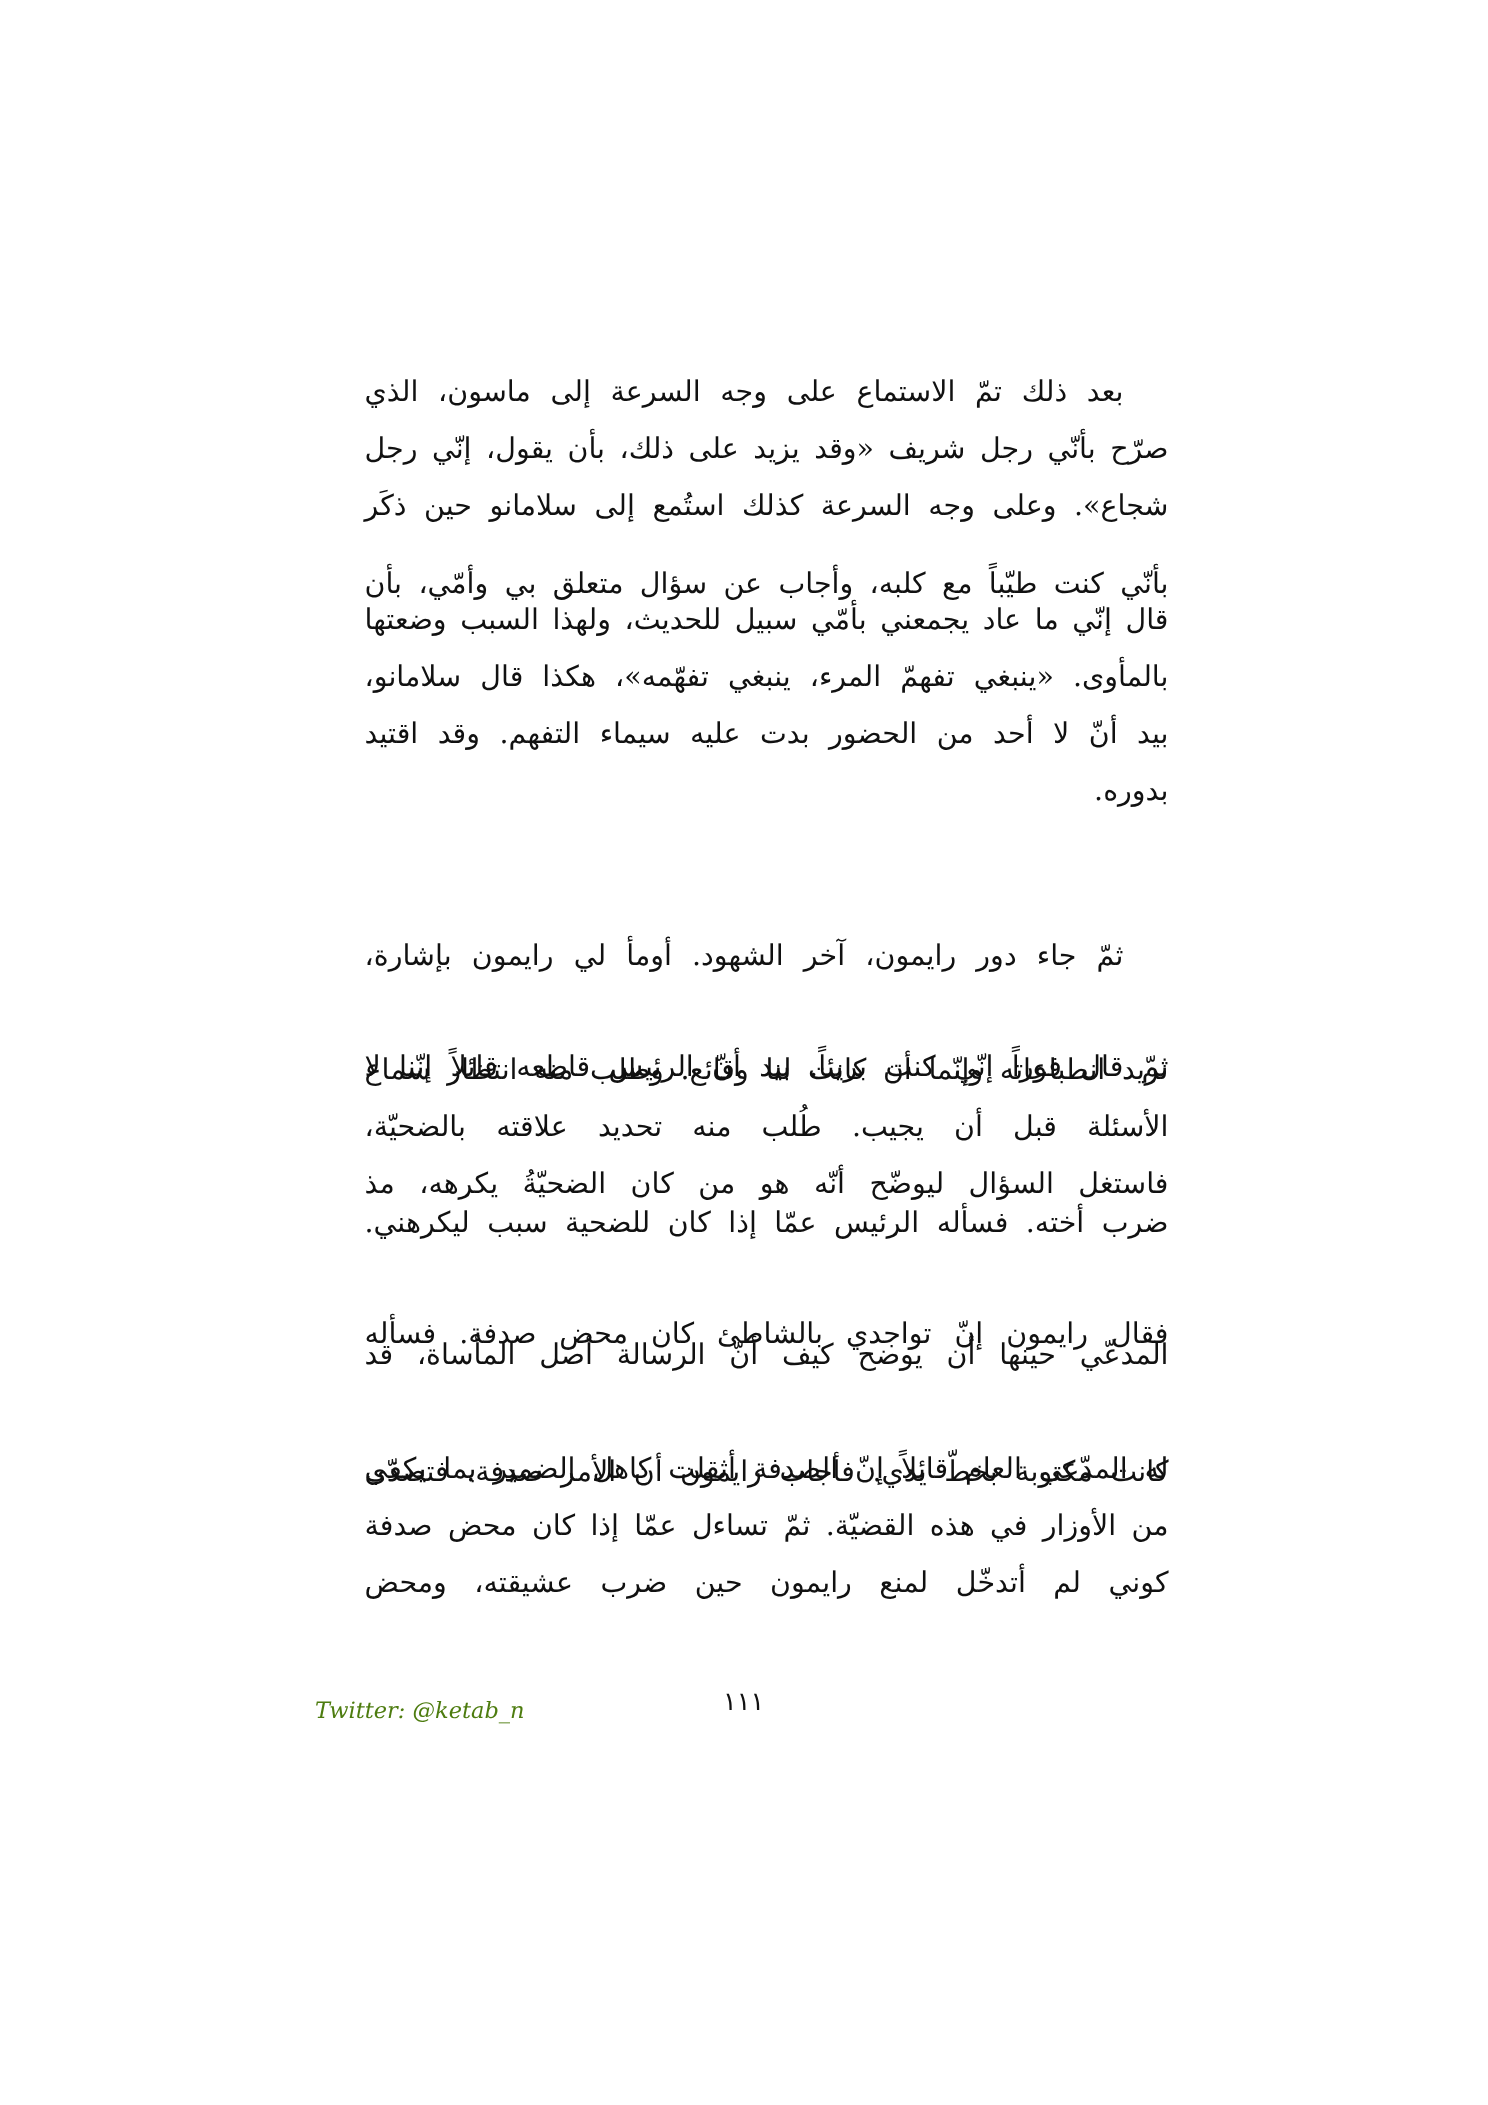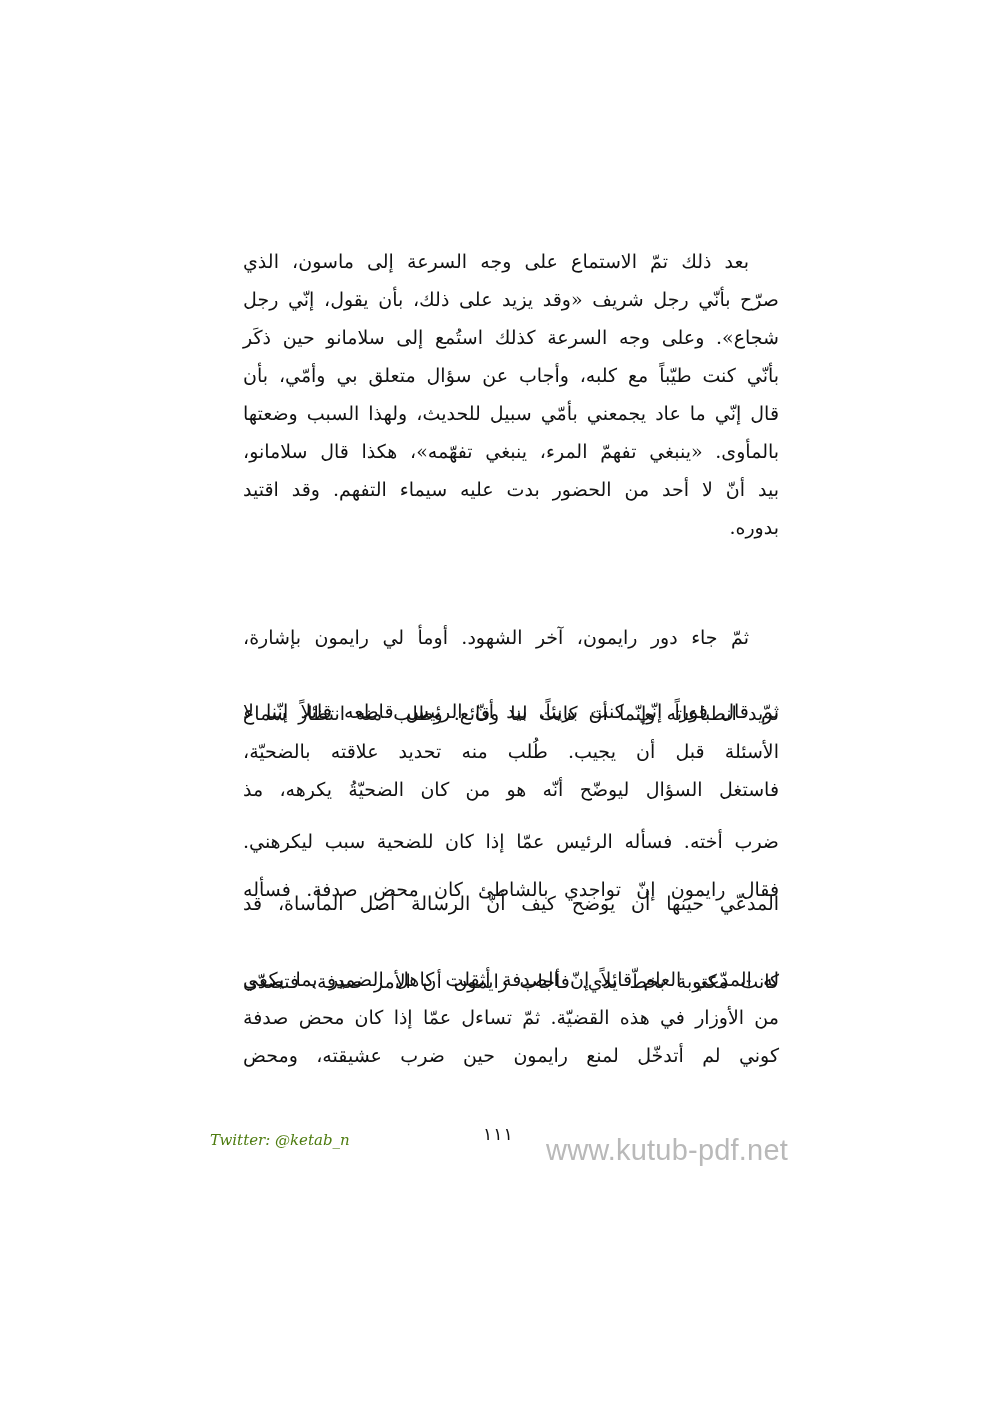--- a/index.html
+++ b/index.html
@@ -52,21 +52,21 @@
       top: 1131px;
       font-family: "DejaVu Serif", serif;
       font-style: italic;
       font-size: 15px;
       color: #4d7c0f;
     }
     .footer-page-number {
       position: absolute;
       left: 482px;
       top: 1124px;
-      font-family: Liberation Mono, monospace;
+      font-family: Liberation Sans, sans-serif;
       font-size: 17px;
       color: #111111;
     }
     .footer-watermark {
       position: absolute;
       left: 546px;
       top: 1134px;
       font-family: "Liberation Sans", sans-serif;
       font-size: 29px;
       color: #b9b9b9;
@@ -75,39 +75,38 @@
   </style>
 </head>
 <body>
 
 <div class="page">
 
   <div class="text-block" style="top:244px;">
     <div class="line first" style="top:0px;">بعد ذلك تمّ الاستماع على وجه السرعة إلى ماسون، الذي</div>
     <div class="line" style="top:38px;">صرّح بأنّي رجل شريف «وقد يزيد على ذلك، بأن يقول، إنّي رجل</div>
     <div class="line" style="top:76px;">شجاع». وعلى وجه السرعة كذلك استُمع إلى سلامانو حين ذكَر</div>
-    <div class="line" style="top:114px;">بأنّي كنت طيّباً مع كلبه، وأجاب عن سؤال متعلق بي وأمّي، بأن</div>
+    <div class="line" style="top:128px;">بأنّي كنت طيّباً مع كلبه، وأجاب عن سؤال متعلق بي وأمّي، بأن</div>
     <div class="line" style="top:152px;">قال إنّي ما عاد يجمعني بأمّي سبيل للحديث، ولهذا السبب وضعتها</div>
     <div class="line" style="top:190px;">بالمأوى. «ينبغي تفهمّ المرء، ينبغي تفهّمه»، هكذا قال سلامانو،</div>
     <div class="line" style="top:228px;">بيد أنّ لا أحد من الحضور بدت عليه سيماء التفهم. وقد اقتيد</div>
     <div class="line last" style="top:266px;">بدوره.</div>
   </div>
 
   <div class="text-block" style="top:620px;">
     <div class="line first" style="top:0px;">ثمّ جاء دور رايمون، آخر الشهود. أومأ لي رايمون بإشارة،</div>
     <div class="line" style="top:38px;margin-top:36px;">ثمّ قال فوراً إنّي كنت بريئاً. بيد أنّ الرئيس قاطعه قائلاً إنّنا لا</div>
     <div class="line" style="top:76px;">نريد انطباعاته وإنّما أن كانت لنا وقائع. وطلب منه انتظار سماع</div>
     <div class="line" style="top:114px;">الأسئلة قبل أن يجيب. طُلب منه تحديد علاقته بالضحيّة،</div>
     <div class="line" style="top:152px;">فاستغل السؤال ليوضّح أنّه هو من كان الضحيّةُ يكرهه، مذ</div>
-    <div class="line" style="top:204px;">ضرب أخته. فسأله الرئيس عمّا إذا كان للضحية سبب ليكرهني.</div>
+    <div class="line" style="top:178px;">ضرب أخته. فسأله الرئيس عمّا إذا كان للضحية سبب ليكرهني.</div>
     <div class="line" style="top:228px;margin-top:24px;">فقال رايمون إنّ تواجدي بالشاطئ كان محض صدفة. فسأله</div>
     <div class="line" style="top:266px;">المدعّي حينها أن يوضح كيف أنّ الرسالة أصل المأساة، قد</div>
     <div class="line" style="top:304px;margin-top:40px;">كانت مكتوبة بخطّ يدي. فأجاب رايمون أن الأمر صدفة. فتصدّى</div>
     <div class="line" style="top:342px;">له المدّعي العام قائلاً إنّ الصدفة أثقلت كاهل الضمير بما يكفي</div>
     <div class="line" style="top:380px;">من الأوزار في هذه القضيّة. ثمّ تساءل عمّا إذا كان محض صدفة</div>
     <div class="line" style="top:418px;">كوني لم أتدخّل لمنع رايمون حين ضرب عشيقته، ومحض</div>
   </div>
 
   <div class="footer-twitter">Twitter: @ketab_n</div>
   <div class="footer-page-number">١١١</div>
-  <div class="footer-watermark">www.kutub-pdf.net</div>
 
 </div>
 
 </body></html>

